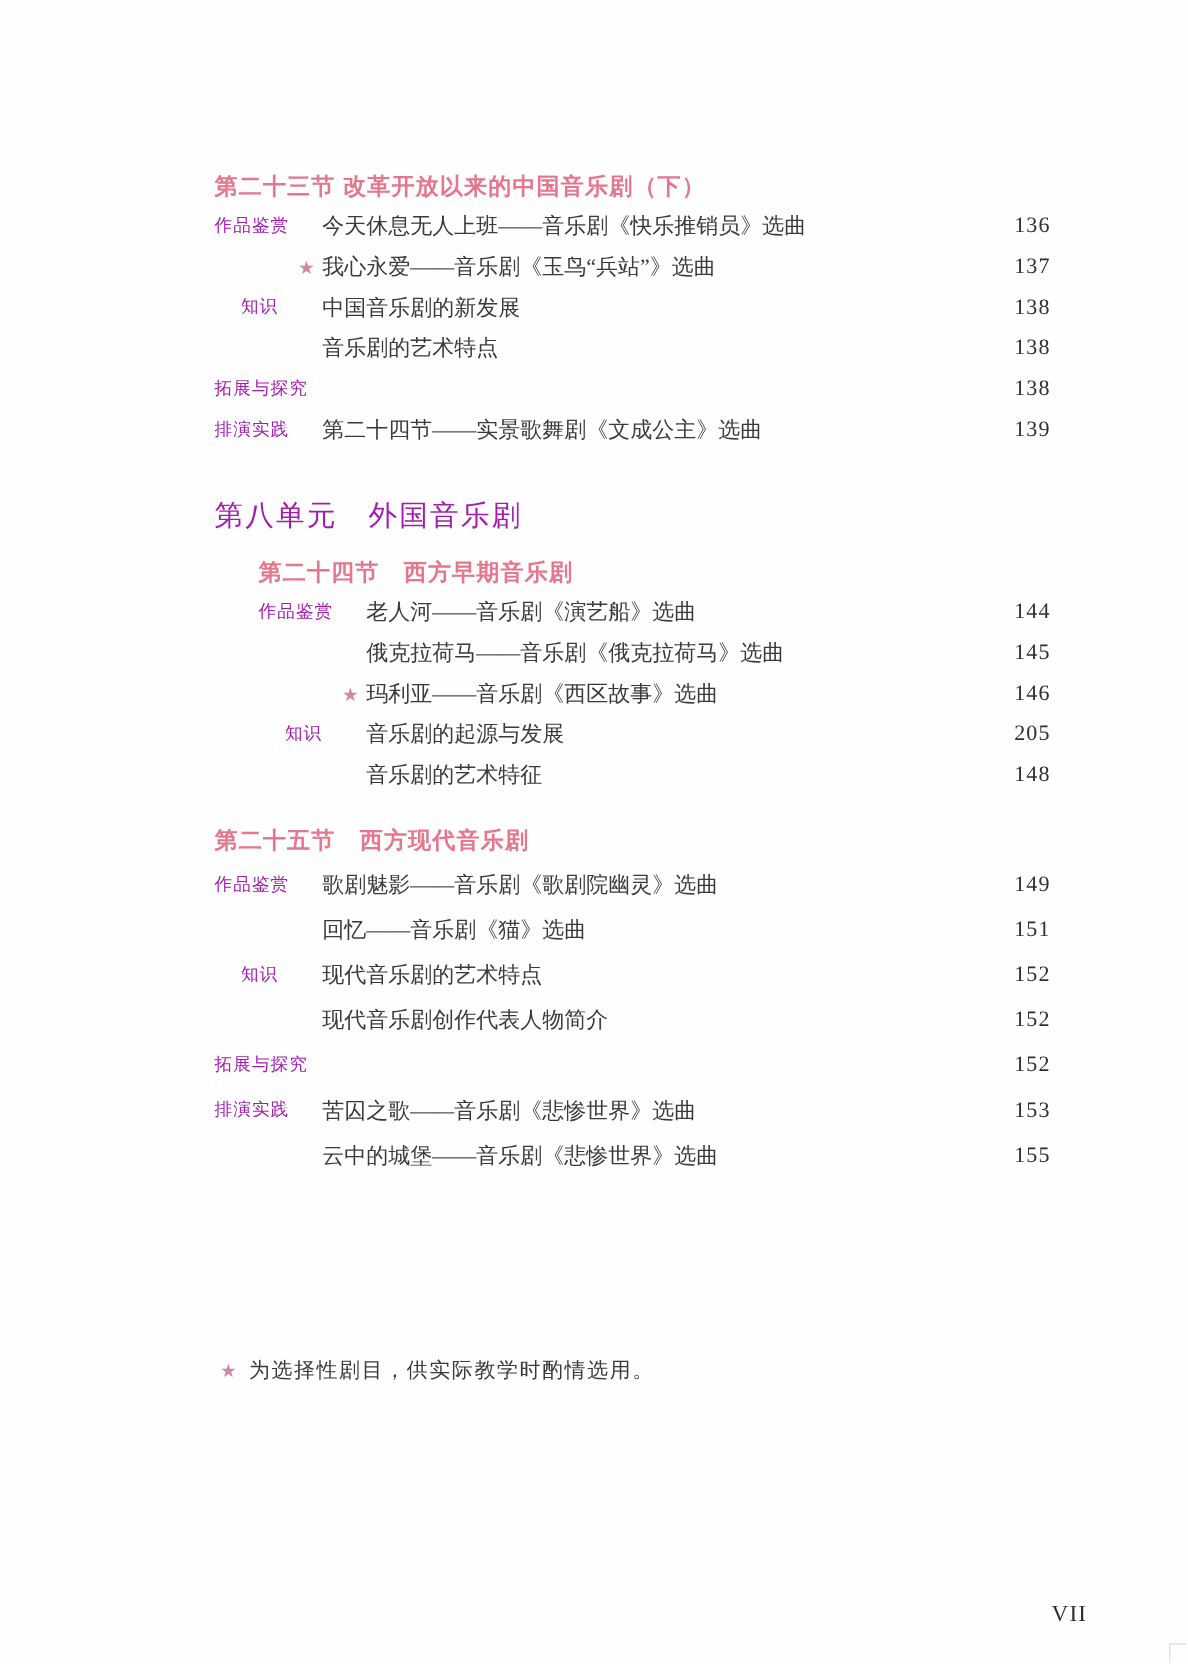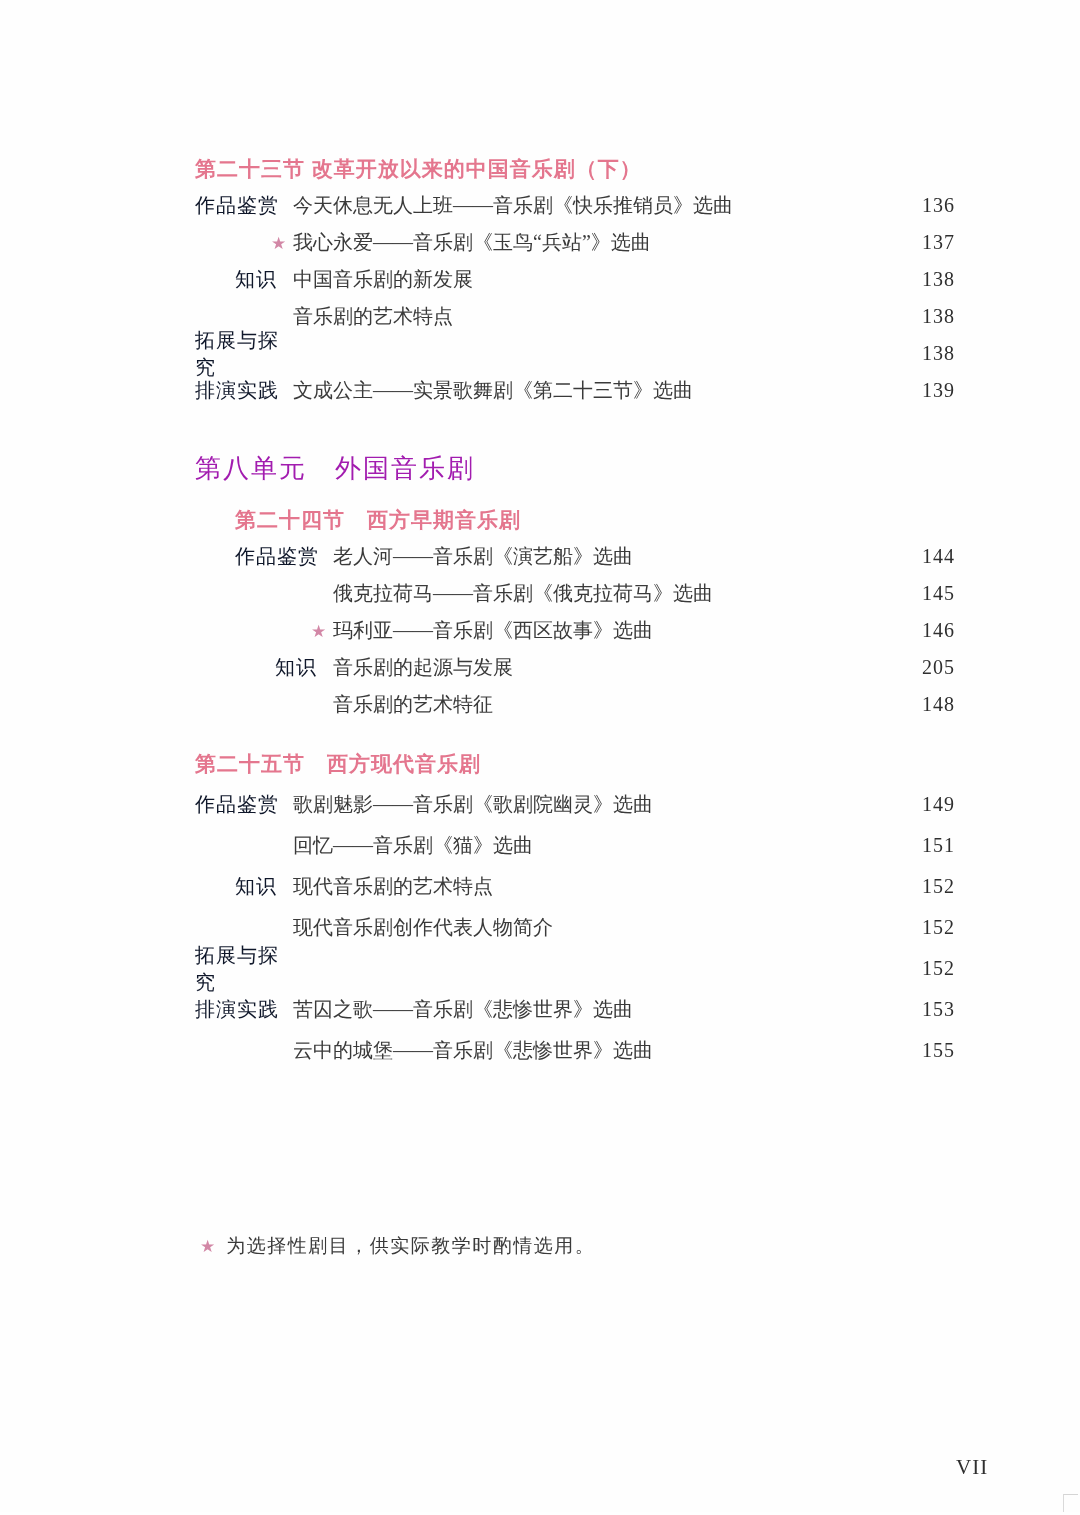--- a/index.html
+++ b/index.html
@@ -45,27 +45,27 @@
     height: 50px;
     color: #a21caf;
     font-size: 26px;
     letter-spacing: 2px;
     white-space: pre;
   }
   .lbl {
     flex: none;
     width: 98px;
     box-sizing: border-box;
-    color: #0f172a;
+    color: #a21caf;
     font-family: Liberation Mono, monospace;
-    font-size: 20px;
+    font-size: 16px;
     letter-spacing: 1px;
   }
   .lbl.right {
-    text-align: right;
+    text-align: center;
     padding-right: 16px;
   }
   .txt {
     flex: 1;
     color: #3a3a3a;
     font-size: 20px;
     white-space: pre;
   }
   .row-star {
     display: inline-block;
@@ -146,21 +146,21 @@
           <span class="txt"><span>音乐剧的艺术特点</span></span>
           <span class="pg">138</span>
         </div>
         <div class="trow">
           <span class="lbl">拓展与探究</span>
           <span class="txt"><span></span></span>
           <span class="pg">138</span>
         </div>
         <div class="trow">
           <span class="lbl">排演实践</span>
-          <span class="txt"><span>文成公主——实景歌舞剧《第二十三节》选曲</span></span>
+          <span class="txt"><span>第二十四节——实景歌舞剧《文成公主》选曲</span></span>
           <span class="pg">139</span>
         </div>
       </div>
       <div class="block b1">
         <div class="unit-title">第八单元　外国音乐剧</div>
       </div>
       <div class="block b2">
         <div class="sec-title trow">第二十四节　西方早期音乐剧</div>
         <div class="trow">
           <span class="lbl">作品鉴赏</span>

